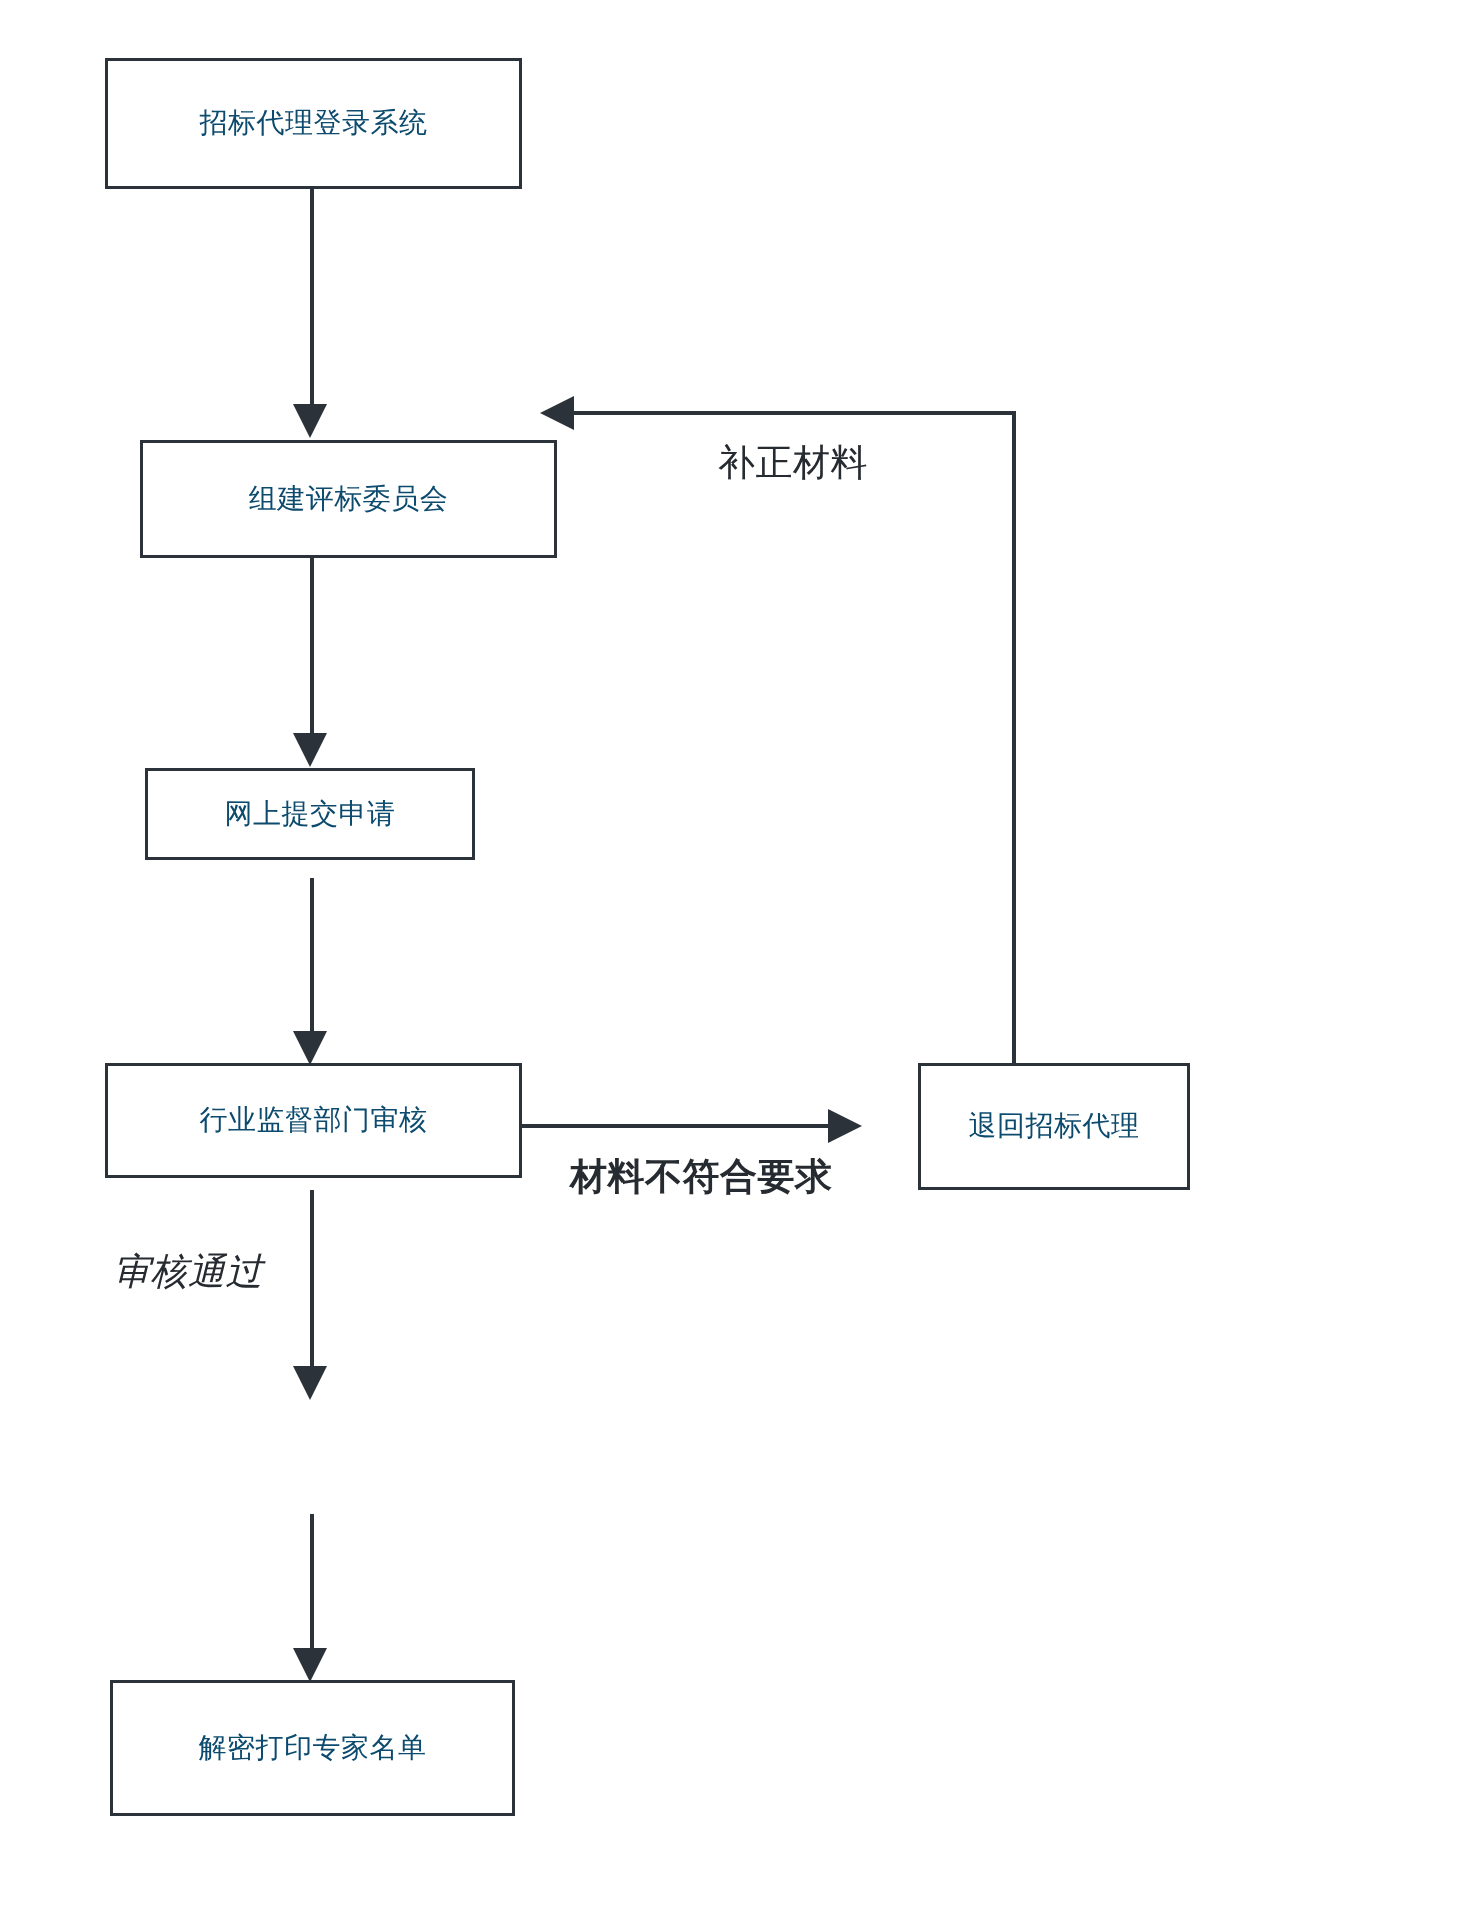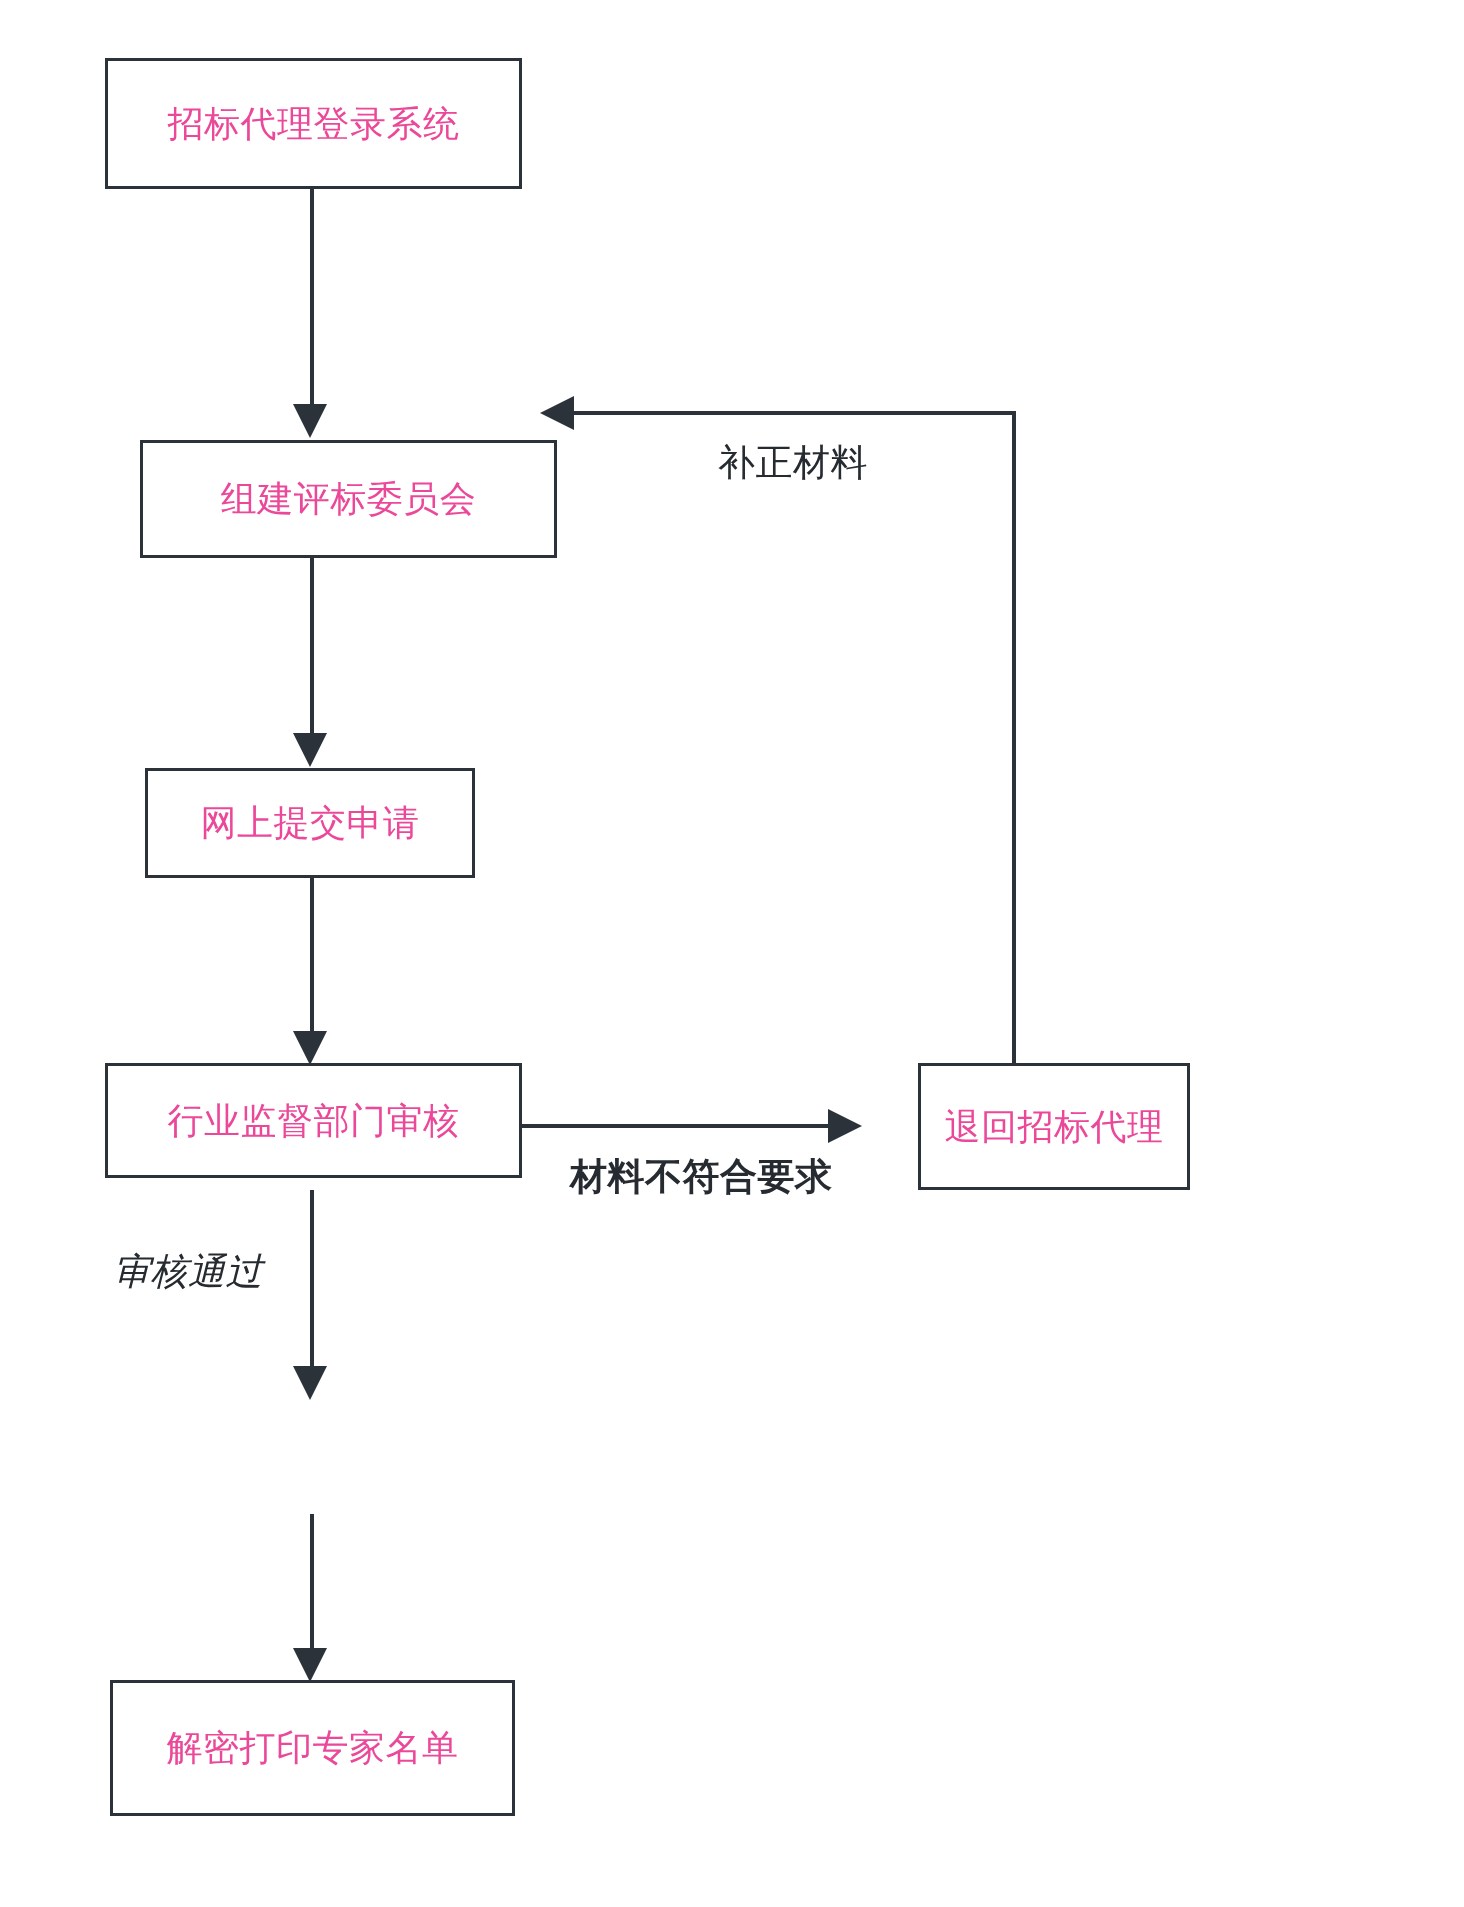--- a/index.html
+++ b/index.html
@@ -19,22 +19,22 @@
   }
   .node {
     position: absolute;
     box-sizing: border-box;
     border: 3px solid #2b323a;
     background: #ffffff;
     display: flex;
     align-items: center;
     justify-content: center;
     text-align: center;
-    color: #ec4899;
-    font-size: 36px;
+    color: #0c4a6e;
+    font-size: 28px;
     line-height: 1.22;
     letter-spacing: 0.5px;
     font-weight: 400;
   }
   .node-label {
     display: block;
     white-space: pre-line;
     padding: 0 8px;
   }
   .edge-line {
@@ -84,21 +84,21 @@
   <div class="edge-line v-line" style="left:310px; top:189px; height:217px;"></div>
   <div class="arrow arrow-down" style="left:293px; top:404px;"></div>
 
   <div class="node" style="left:105px; top:440px; width:417px; height:118px;margin-left:35px;">
     <span class="node-label">组建评标委员会</span>
   </div>
 
   <div class="edge-line v-line" style="left:310px; top:558px; height:177px;"></div>
   <div class="arrow arrow-down" style="left:293px; top:733px;"></div>
 
-  <div class="node" style="left:145px; top:768px; width:330px; height:110px;">
+  <div class="node" style="left:145px; top:768px; width:330px; height:92px;">
     <span class="node-label">网上提交申请</span>
   </div>
 
   <div class="edge-line v-line" style="left:310px; top:878px; height:155px;"></div>
   <div class="arrow arrow-down" style="left:293px; top:1031px;"></div>
 
   <div class="node" style="left:105px; top:1063px; width:417px; height:115px;">
     <span class="node-label">行业监督部门审核</span>
   </div>
 

